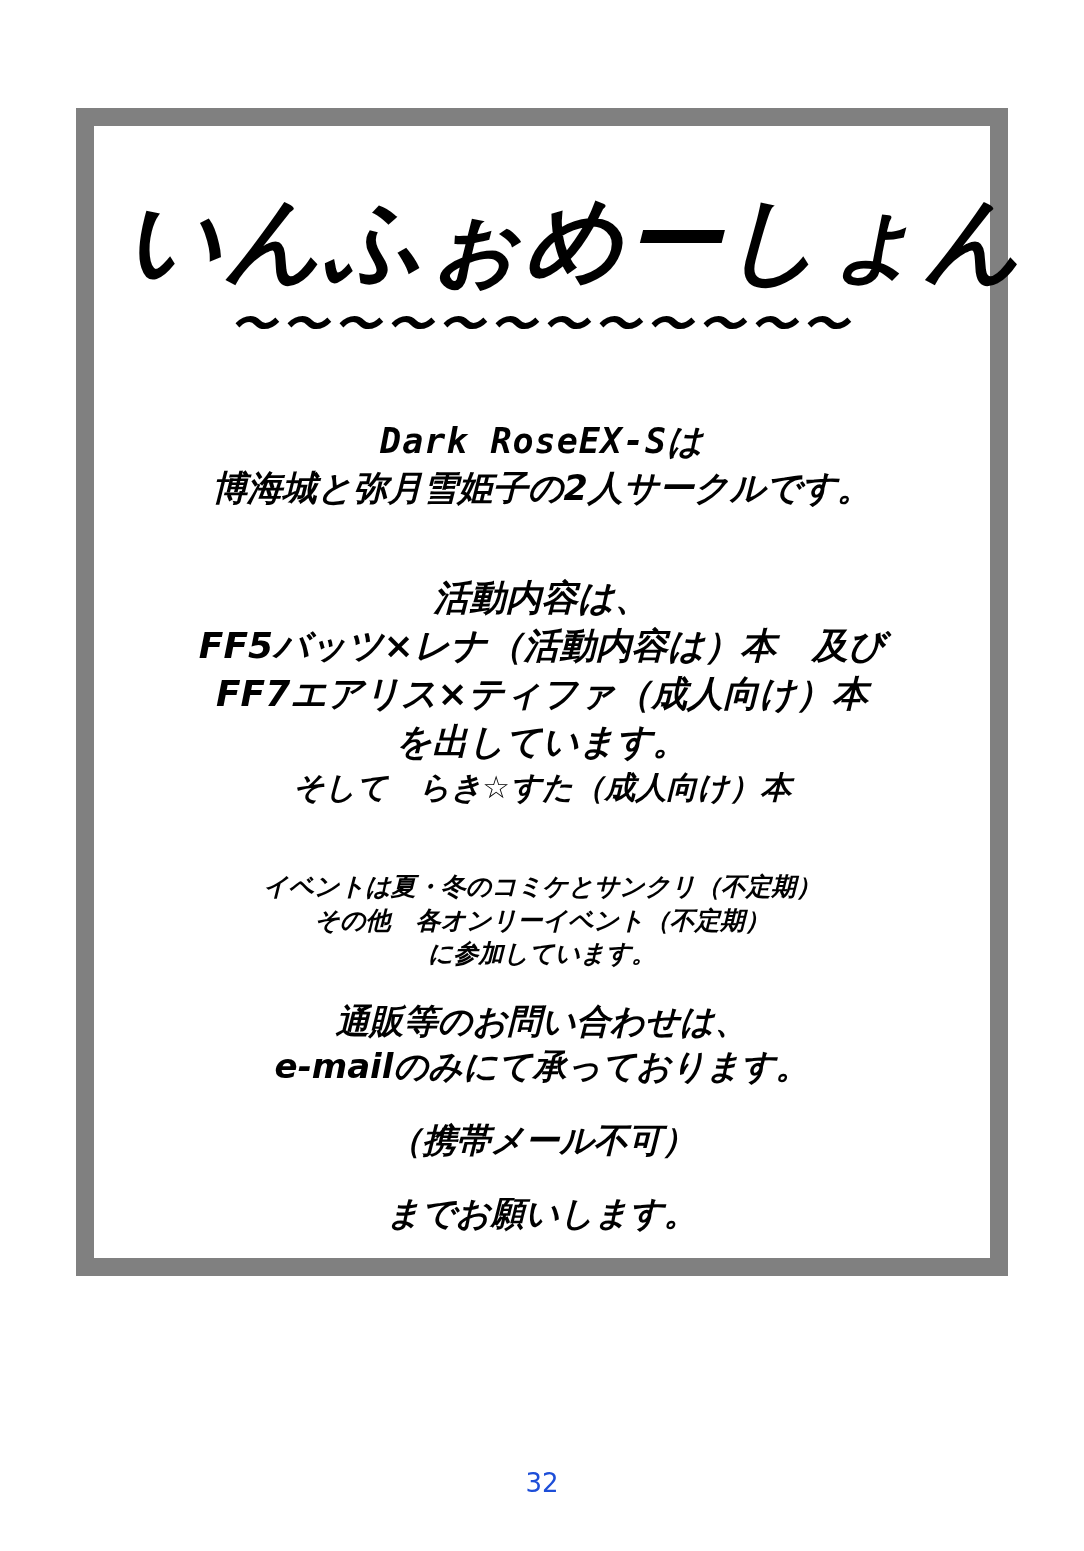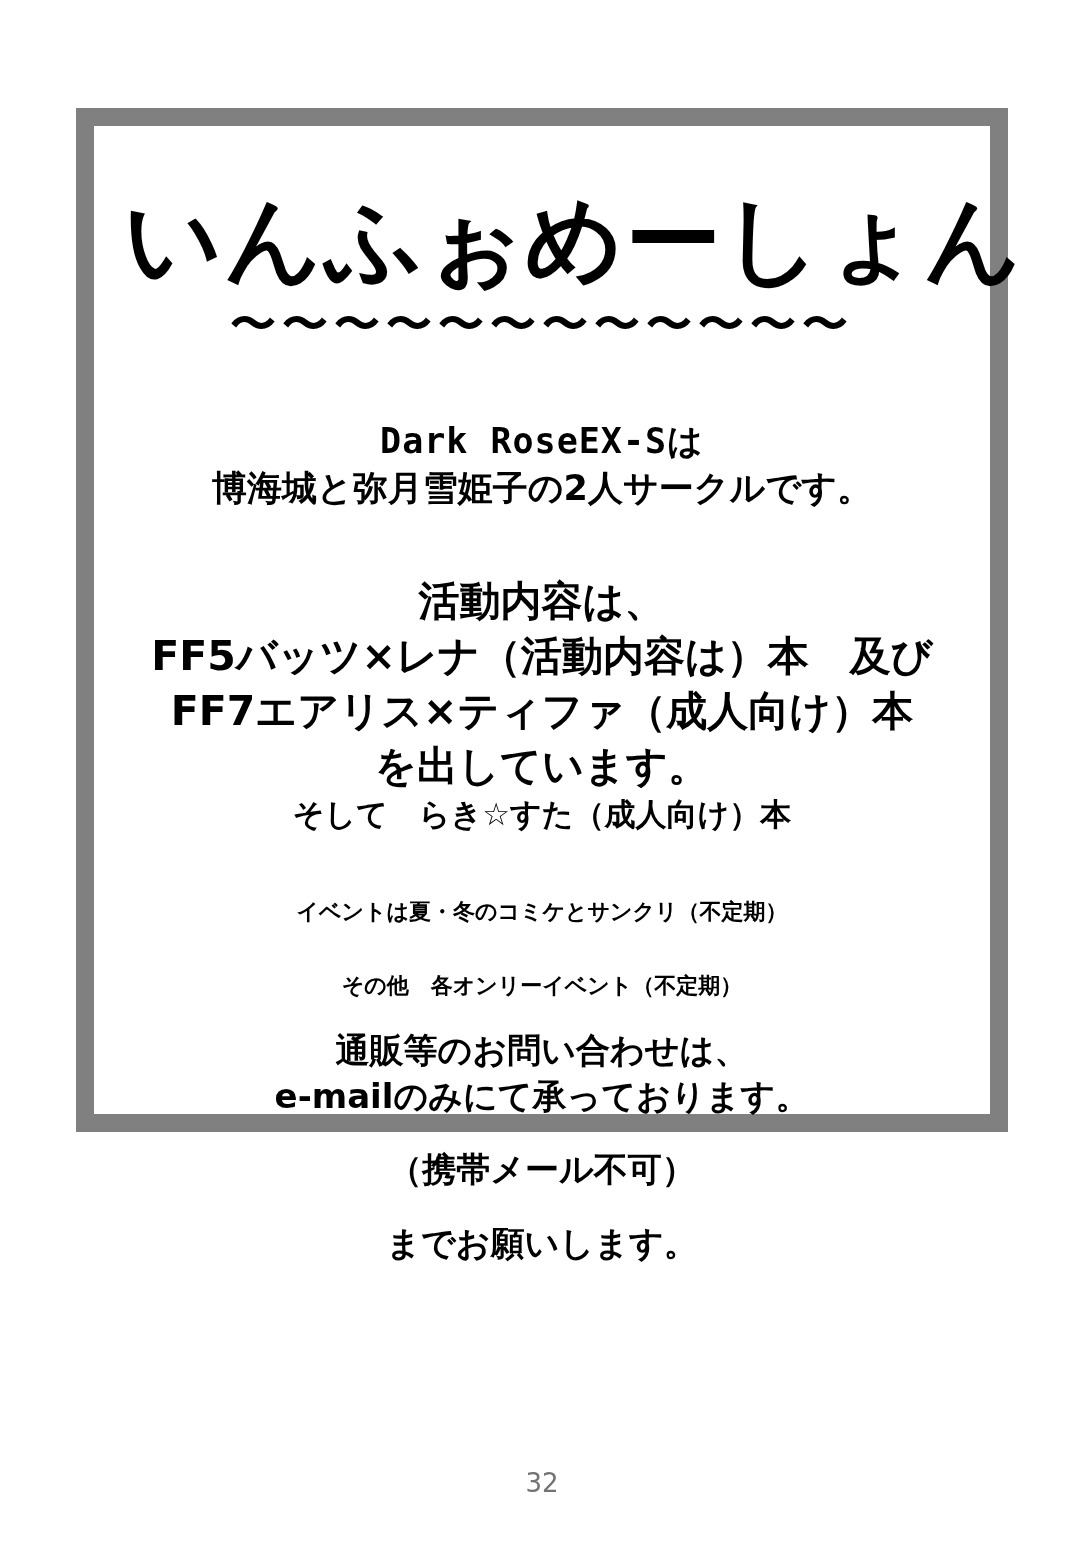--- a/index.html
+++ b/index.html
@@ -23,24 +23,25 @@
     height: 1551px;
     background: #ffffff;
   }
 
   
   .frame {
     position: absolute;
     left: 76px;
     top: 108px;
     width: 932px;
-    height: 1024px;
+    height: 1168px;
     border: 18px solid #808080;
     box-sizing: border-box;
     background: #ffffff;
+    font-style: italic;
   }
 
   .content {
     position: absolute;
     left: 0;
     top: 0;
     width: 100%;
     height: 100%;
     box-sizing: border-box;
     padding: 40px 30px;
@@ -80,35 +81,35 @@
     text-align: center;
   }
 
   .mono {
     font-family: "DejaVu Sans Mono", monospace;
     font-weight: bold;
     letter-spacing: 1px;
   }
 
   .s-intro   { font-size: 35px; }
-  .s-body    { font-size: 41px; }
+  .s-body    { font-size: 36px; }
   .s-body-sm { font-size: 31px; }
-  .s-event   { font-size: 22px; margin-top: 44px; }
+  .s-event   { font-size: 25px; }
   .s-mail    { font-size: 34px; }
   .s-addr    { font-size: 35px; }
 
   .page-number {
     position: absolute;
     left: 0;
     top: 1468px;
     width: 1084px;
     text-align: center;
     font-family: "DejaVu Sans", sans-serif;
     font-size: 26px;
-    color: #737373;
+    color: #1d4ed8;
   }
 </style>
 </head>
 <body>
 
 <div class="page">
 
   <div class="frame">
     <div class="content">
 
@@ -124,20 +125,21 @@
         <div class="line s-body">活動内容は、</div>
         <div class="line s-body">FF5バッツ×レナ（活動内容は）本　及び</div>
         <div class="line s-body">FF7エアリス×ティファ（成人向け）本</div>
         <div class="line s-body">を出しています。</div>
         <div class="line s-body-sm">そして　らき☆すた（成人向け）本</div>
       </div>
 
       <div class="block gap-xl">
         <div class="line s-event">イベントは夏・冬のコミケとサンクリ（不定期）</div>
         <div class="line s-event">その他　各オンリーイベント（不定期）</div>
+        <div class="line s-event">に参加しています。</div>
       </div>
 
       <div class="block gap-lg">
         <div class="line s-mail">通販等のお問い合わせは、</div>
         <div class="line s-mail">e-mailのみにて承っております。</div>
       </div>
 
       <div class="block gap-lg">
         <div class="line s-mail">（携帯メール不可）</div>
       </div>

